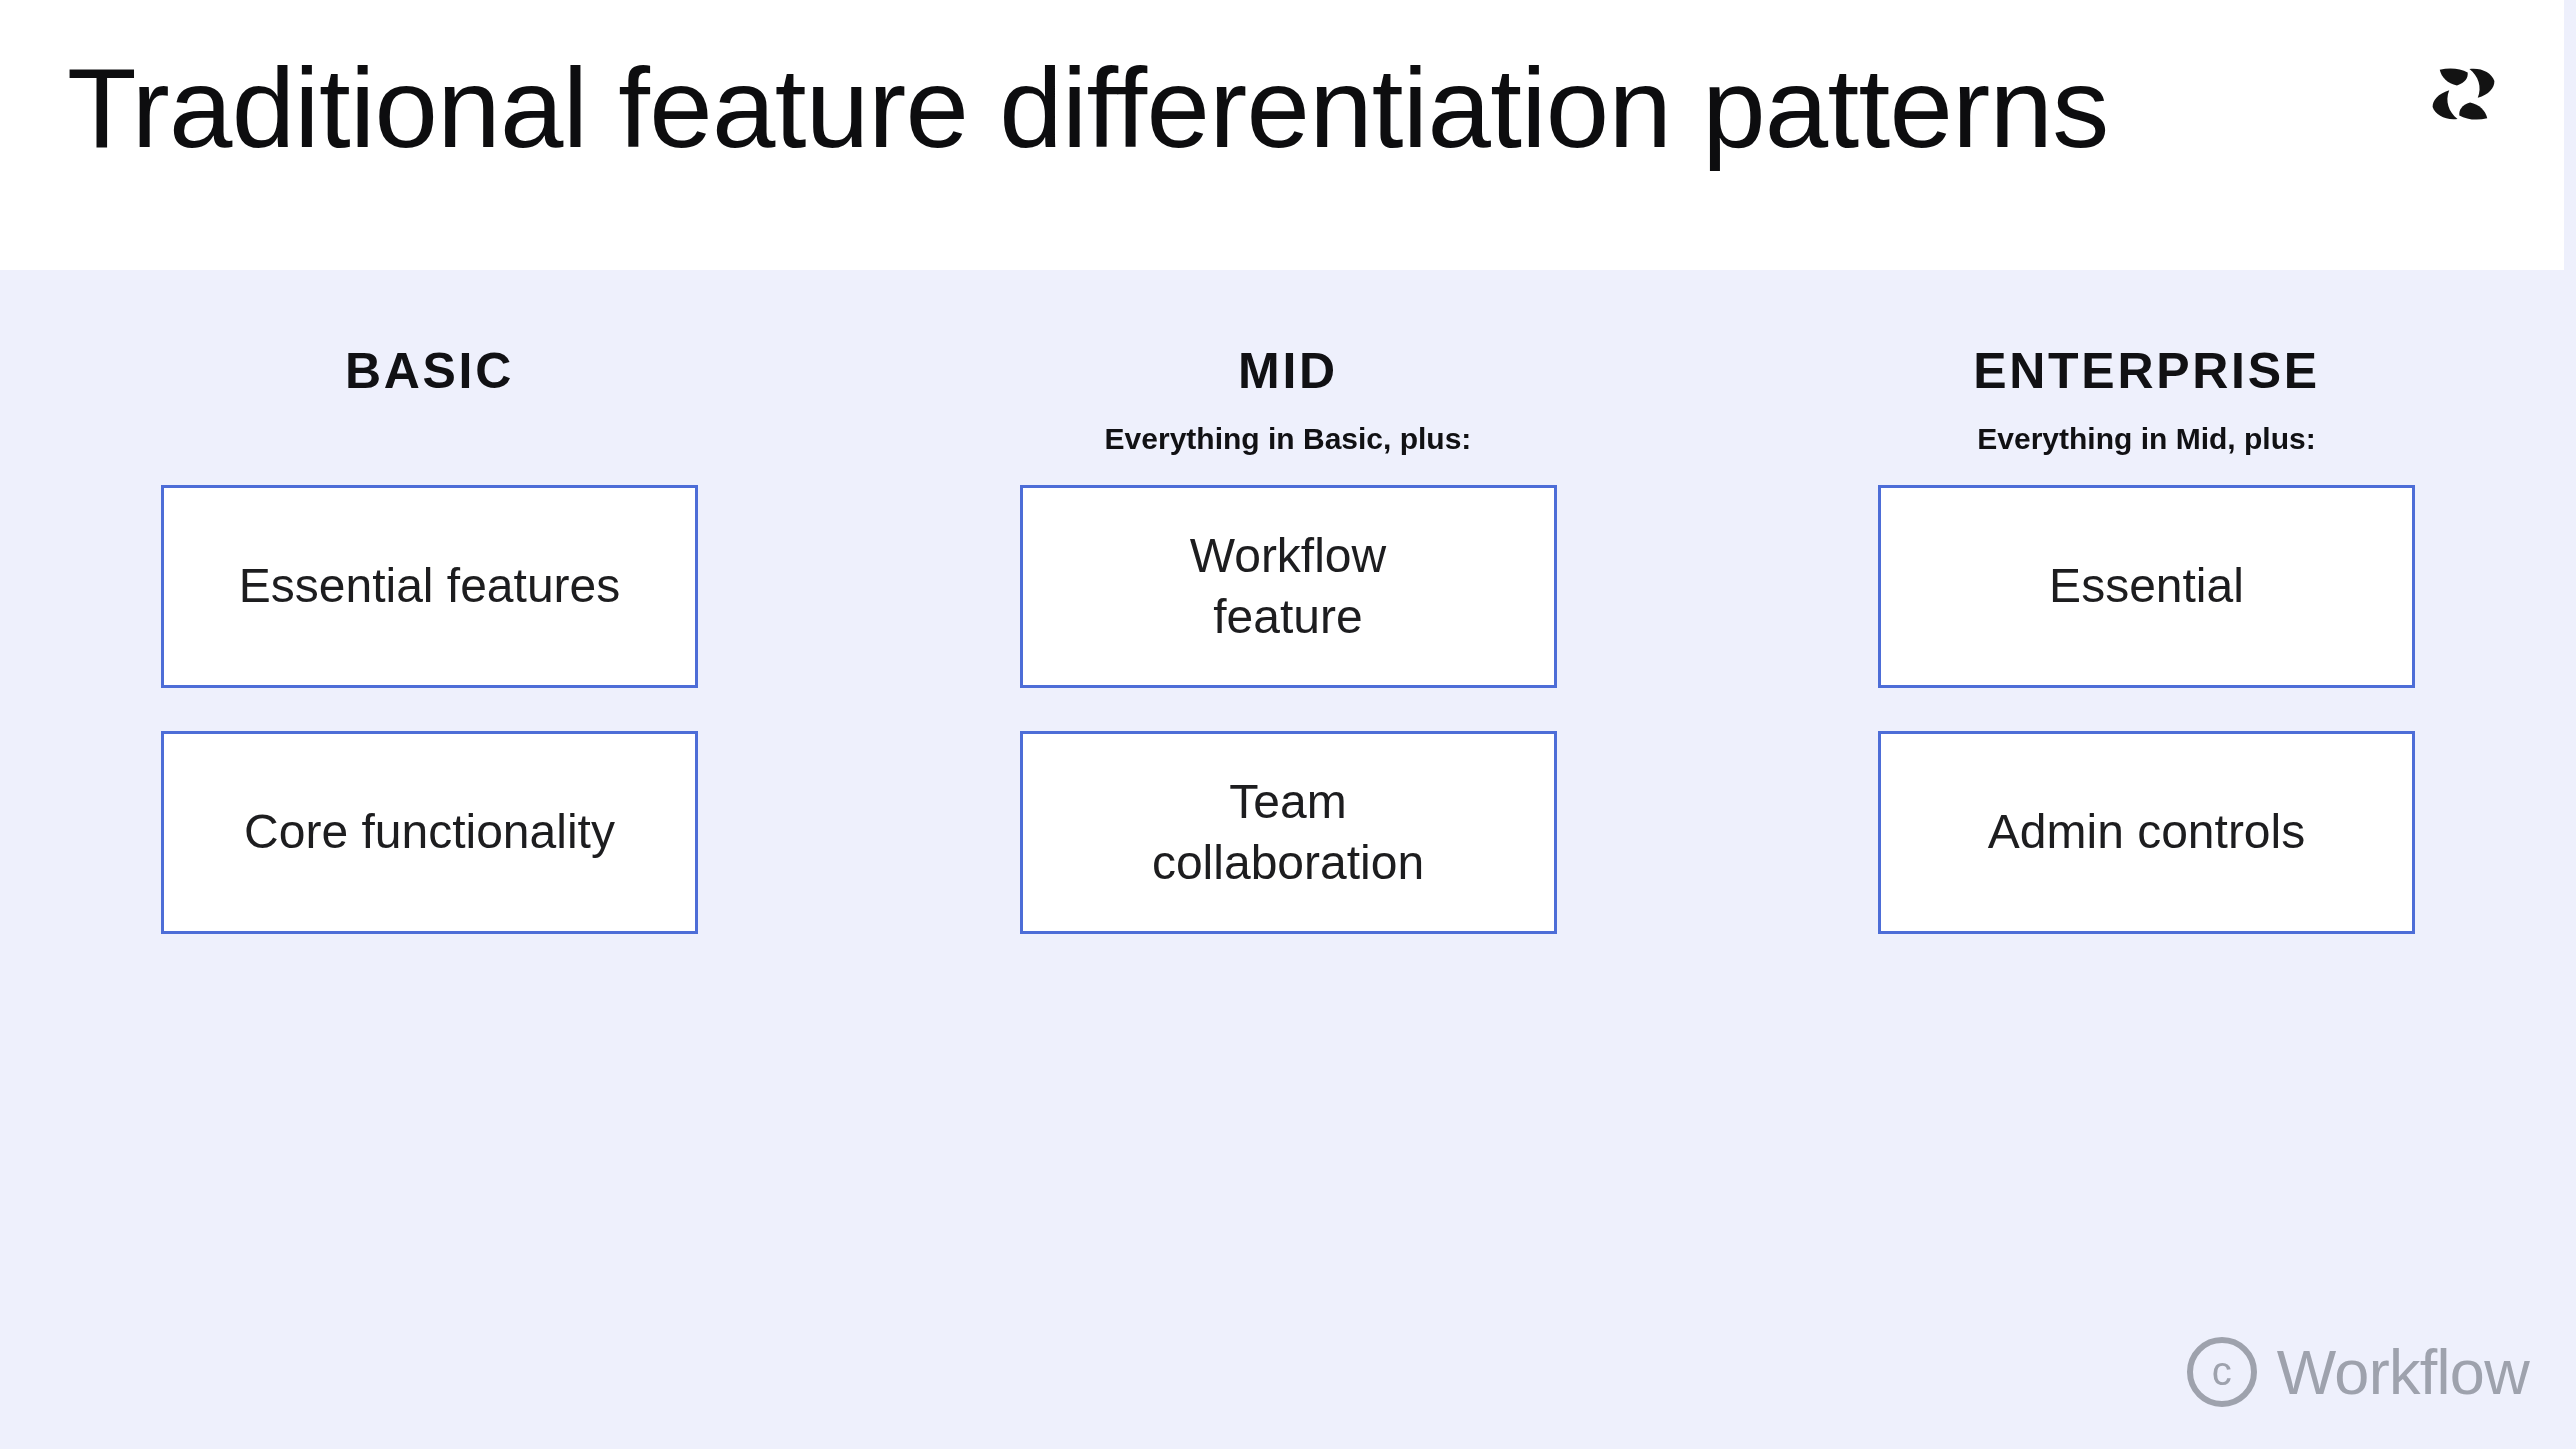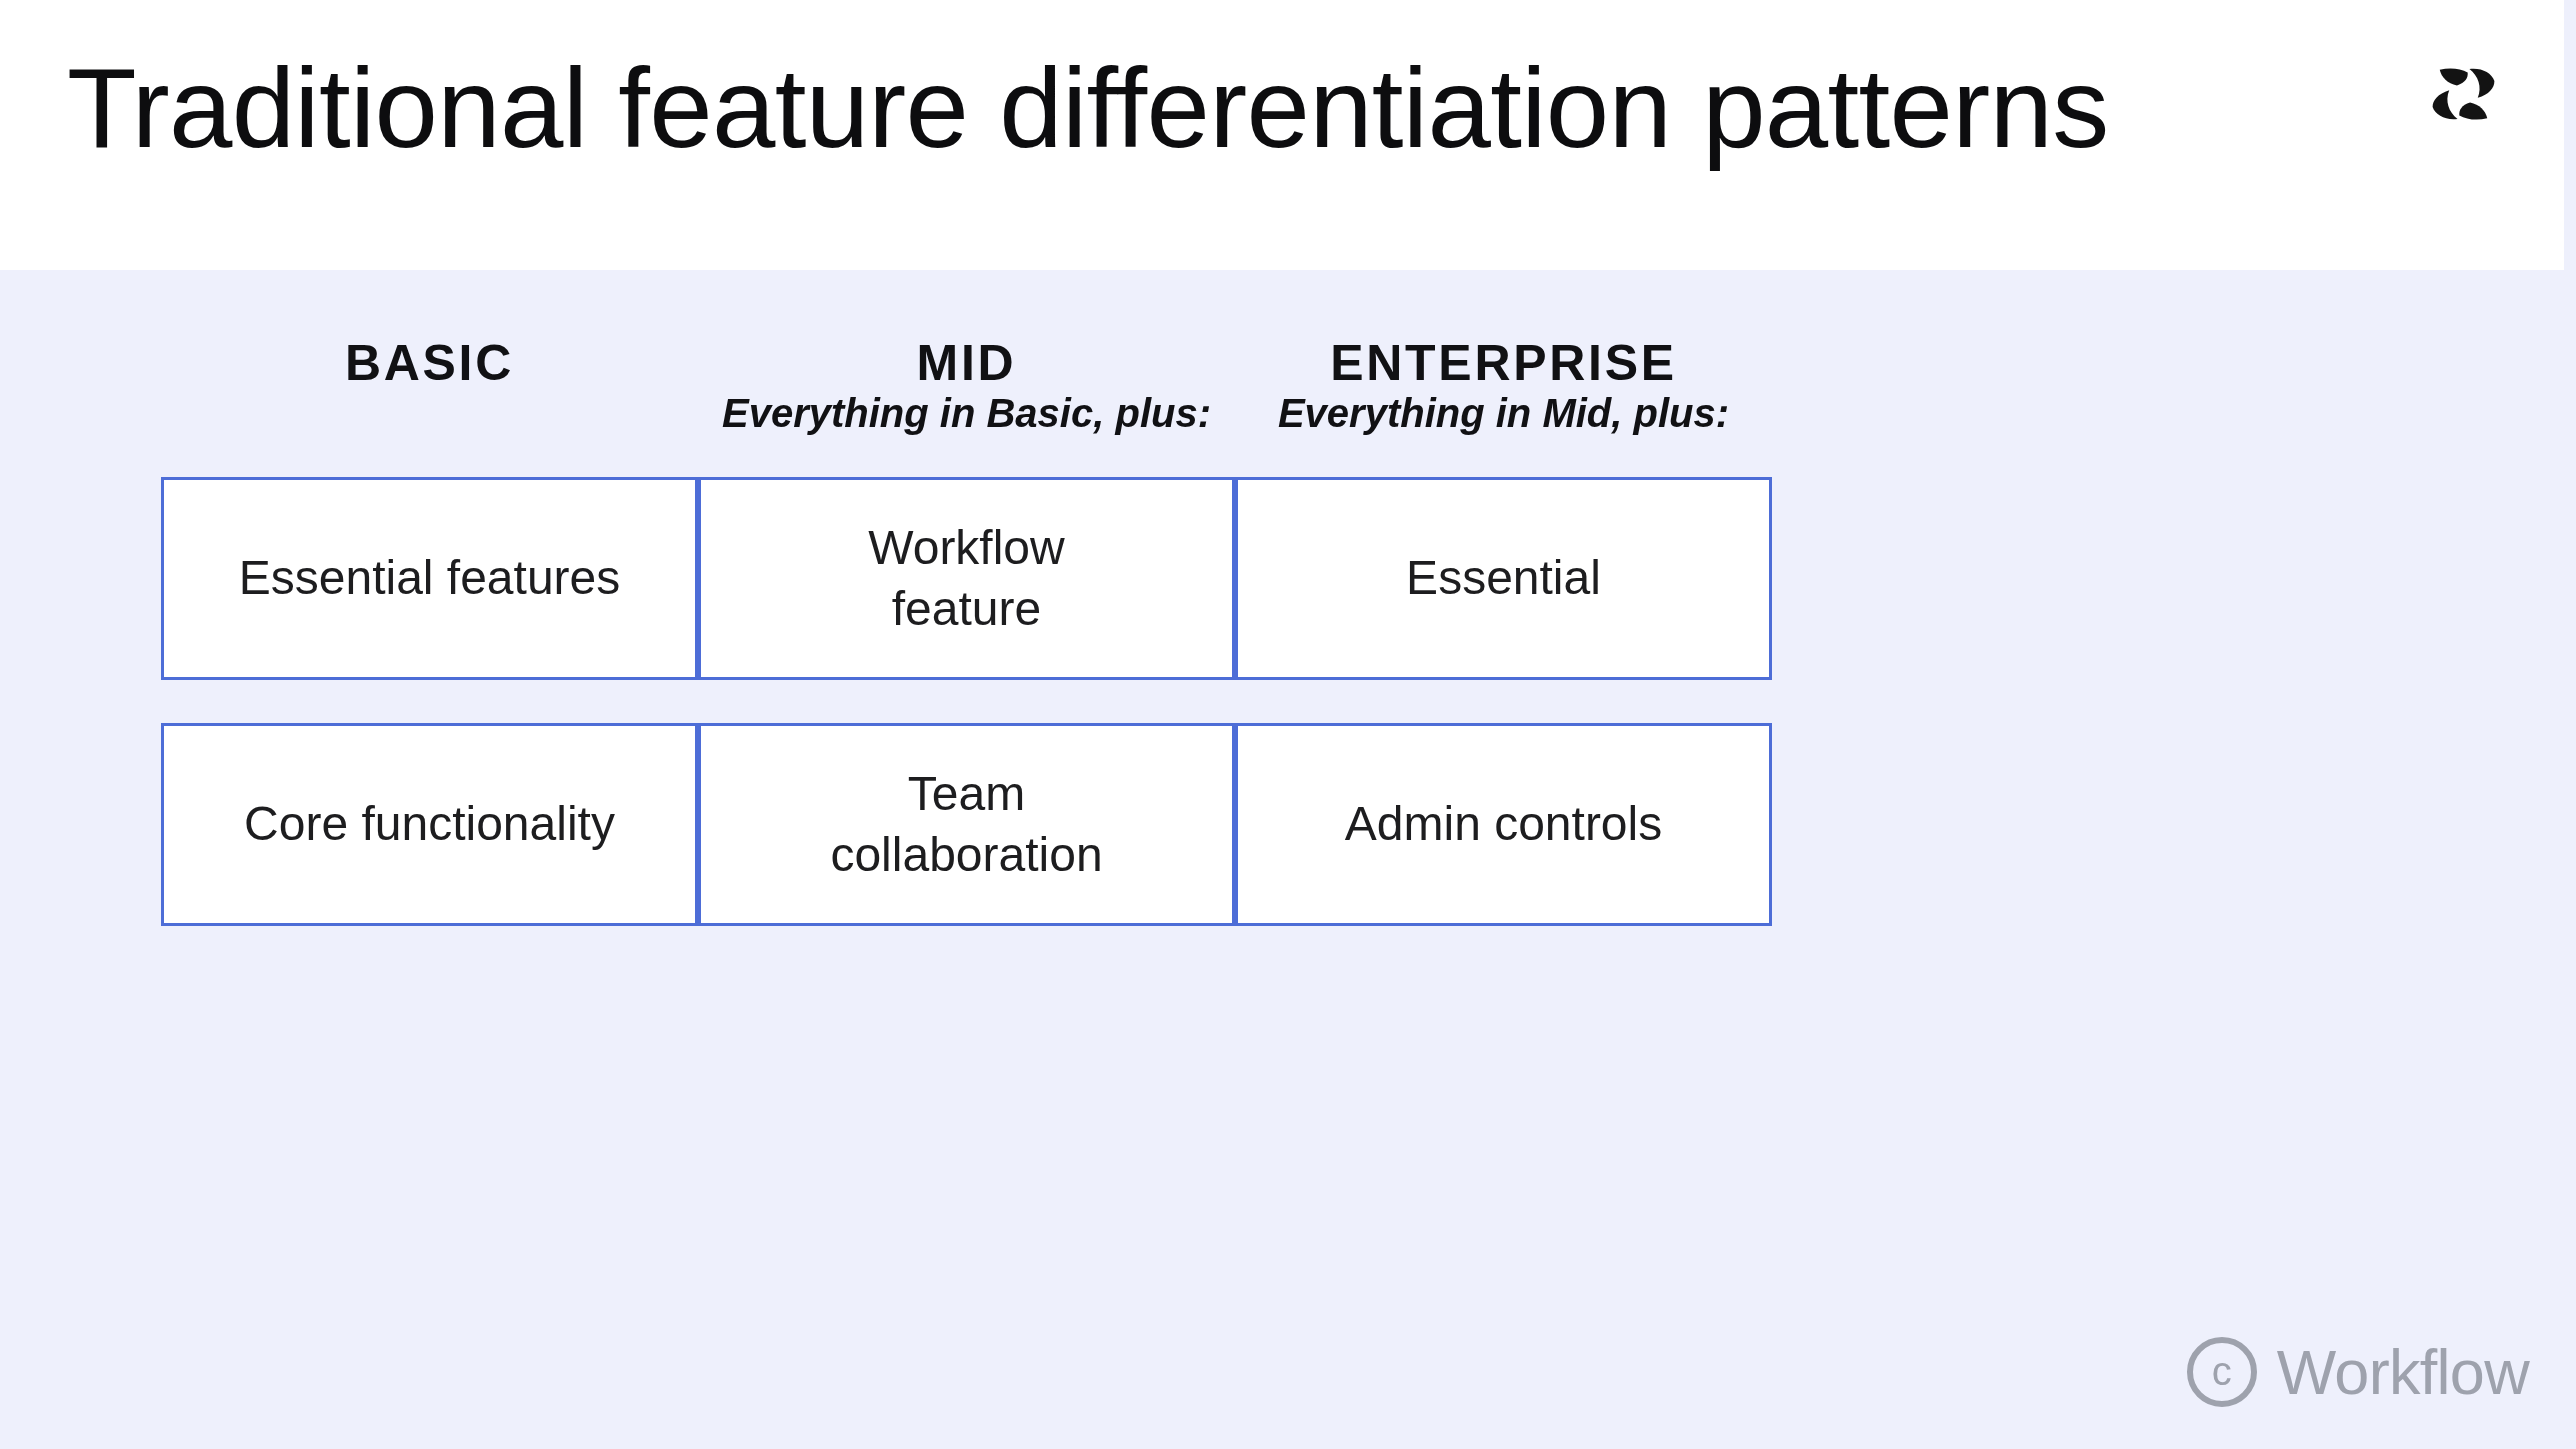--- a/index.html
+++ b/index.html
@@ -42,21 +42,22 @@
     right: 50px;
     width: 101px;
     height: 74px;
   }
 
   
   .board {
     position: absolute;
     top: 270px; left: 0; right: 0; bottom: 0;
     display: flex;
-    padding: 0 161px;
+    justify-content: space-between;
+    padding: 8px 161px;
     box-sizing: border-box;
   }
   .tier-col {
     width: 537px;
     display: flex;
     flex-direction: column;
     align-items: center;
   }
   .col-head {
     height: 207px;
@@ -68,27 +69,26 @@
   }
   .tier-label {
     font-size: 50px;
     line-height: 1;
     font-weight: 700;
     letter-spacing: 2.7px;
     color: #111114;
     white-space: nowrap;
   }
   .tier-subtitle {
-    margin-top: 5px;
-    font-size: 40px;
+    margin-top: 28px;
+    font-size: 30px;
     line-height: 1;
     font-weight: 700;
     color: #111114;
     white-space: nowrap;
-    font-style: italic;
   }
   .feature-box {
     width: 537px;
     height: 203px;
     box-sizing: border-box;
     border: 3.4px solid #4D6DD7;
     background: #FFFFFF;
     margin-bottom: 43px;
     display: flex;
     align-items: center;

